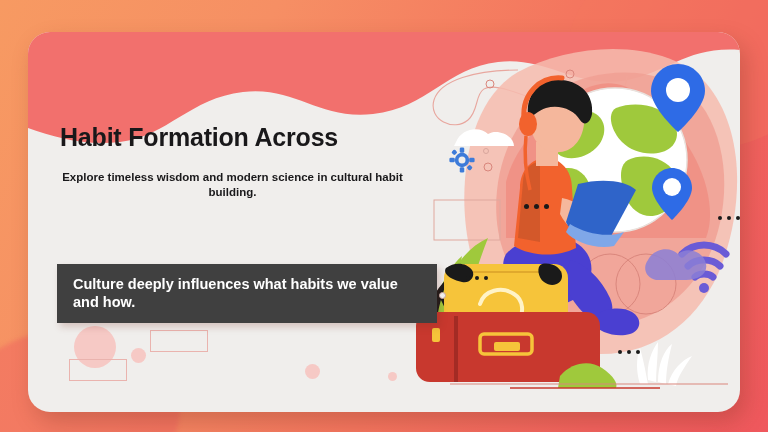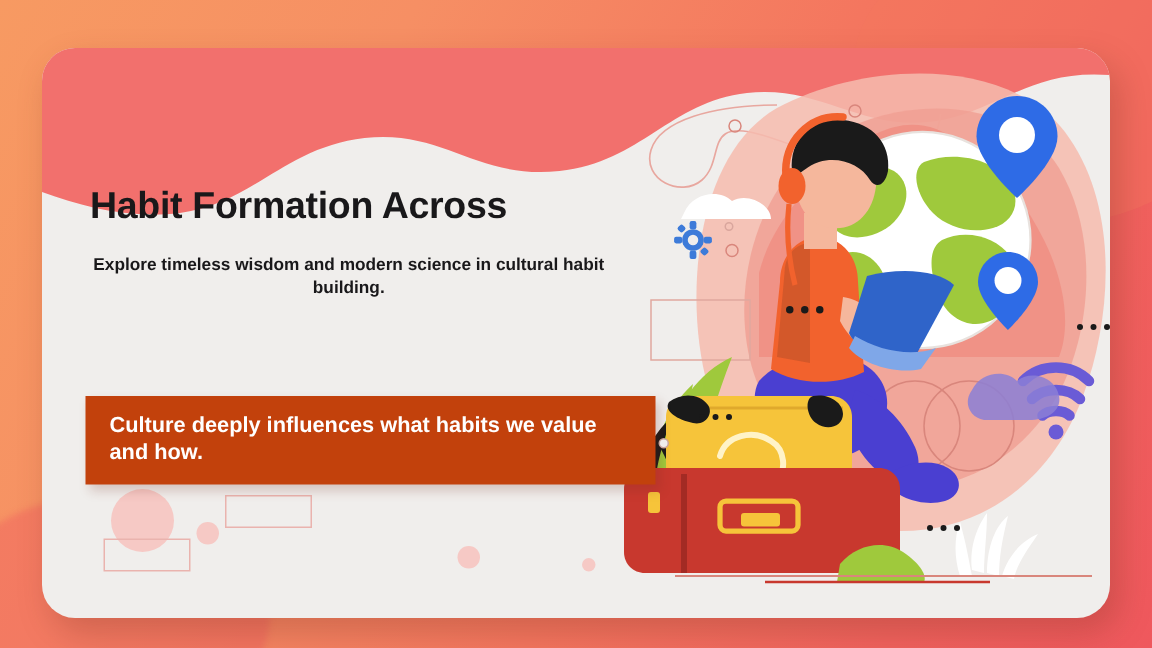--- a/index.html
+++ b/index.html
@@ -33,21 +33,21 @@
   .title {
     font-size:25px; font-weight:bold; line-height:1.22;
     color:#19181A; letter-spacing:-0.2px;
   }
   .subtitle {
     margin-top:17px; font-size:11.5px; font-weight:bold;
     line-height:1.38; color:#19181A; max-width:345px;text-align:center;
   }
   .banner {
     position:absolute; left:29px; top:232px; width:380px;
-    background:#c2410c; padding:11px 14px 12px 16px; z-index:7;
+    background:#404040; padding:11px 14px 12px 16px; z-index:7;
     box-shadow:3px 4px 7px rgba(120,45,30,.22);
   }
   .banner-text {
     color:#FFFFFF; font-size:14.5px; font-weight:bold; line-height:1.25;
   }
   .banner-dot {
     position:absolute; right:-9px; top:28px; width:7px; height:7px;
     border-radius:50%; border:1px solid #C9A49C; background:#F0EEEC;
   }
 

